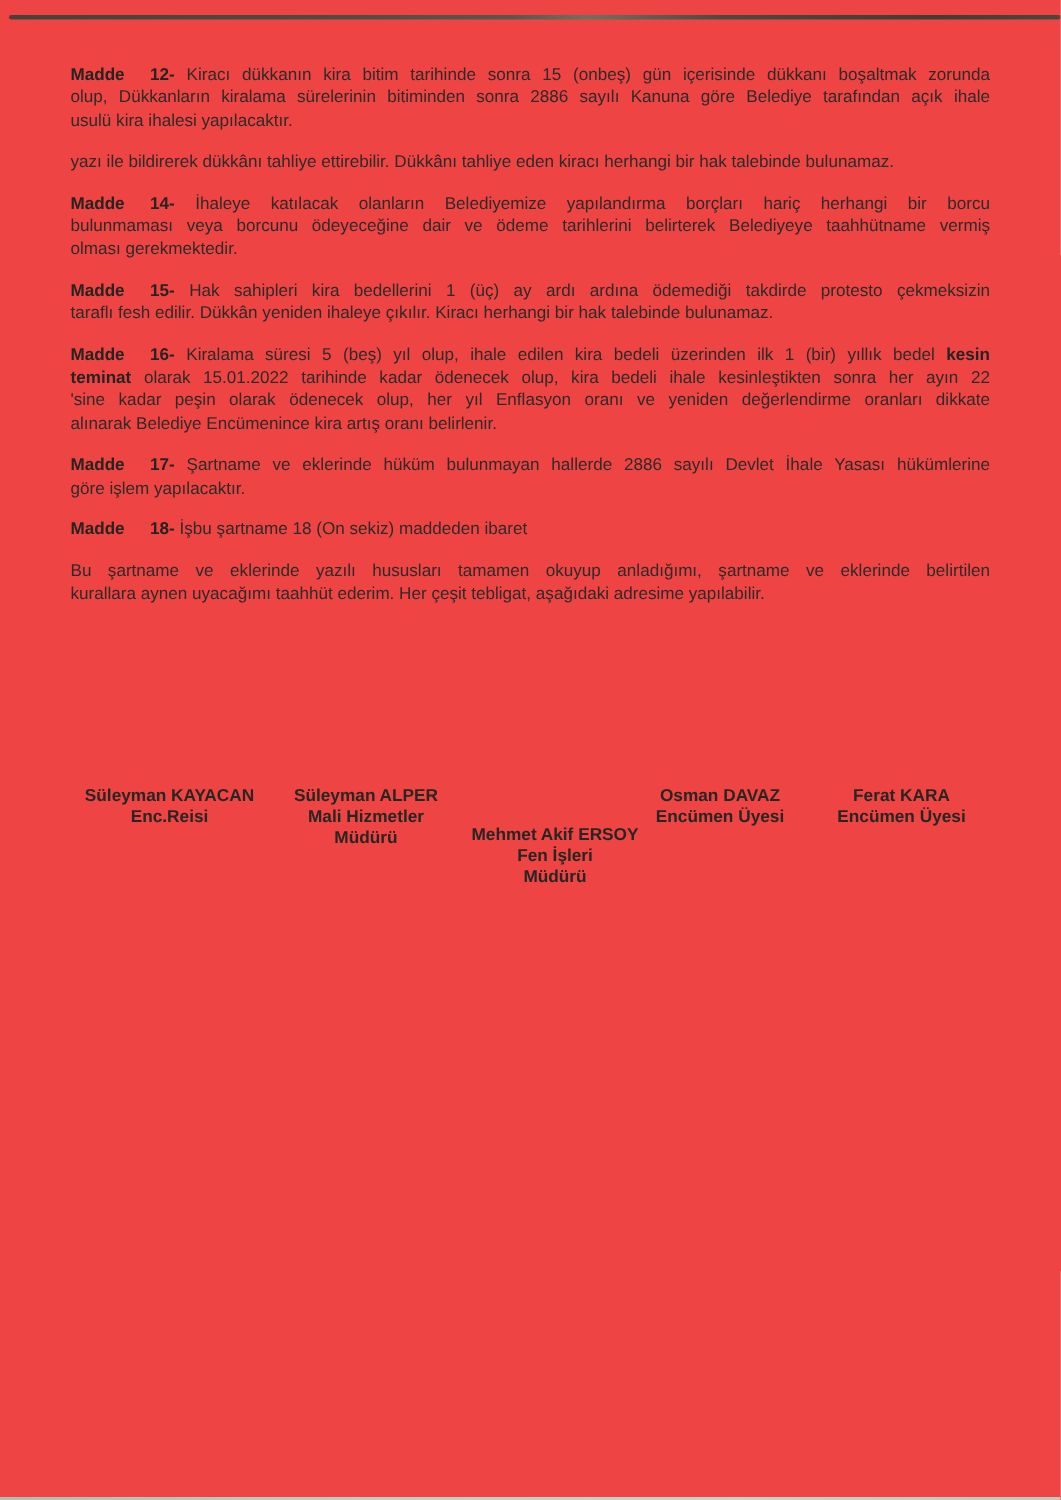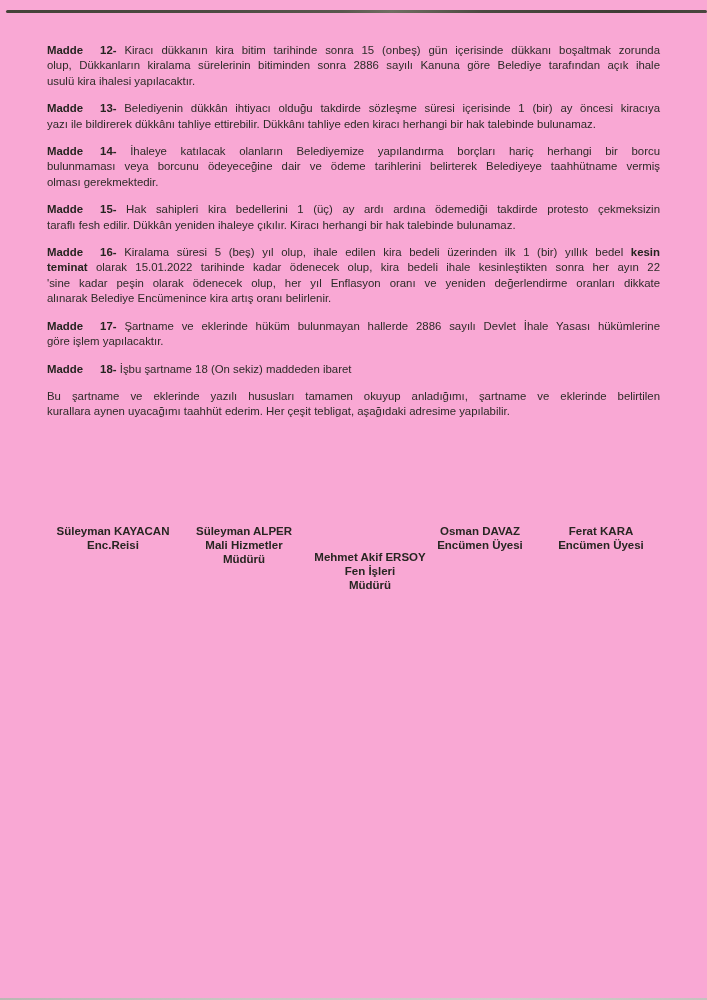--- a/index.html
+++ b/index.html
@@ -4,21 +4,21 @@
 <style>
   html, body { margin: 0; padding: 0; }
   body {
     width: 707px; height: 1000px;
     font-family: "Liberation Sans", sans-serif;
     background: #e9e9e9;
   }
   .page {
     position: relative;
     width: 707px; height: 1000px;
-    background: #f9a8d4;
+    background: #ef4444;
     overflow: hidden;
     color: #2c2b28;
   }
   .scanline-top {
     position: absolute;
     left: 6px; right: 0; top: 10px; height: 3px;
     border-radius: 2px;
     background: linear-gradient(90deg,
       #454239 0%, #4e4b43 30%, #5a574e 48%, #716e63 55%,
       #4c4941 68%, #403d36 88%, #4a473f 100%);
@@ -61,21 +61,20 @@
   <div class="scanline-top"></div>
 
   <div class="doc">
     <div id="articles">
         <div class="para">
           <div class="line just"><b>Madde</b><span class="tab"></span><b>12-</b> <span>Kiracı dükkanın kira bitim tarihinde sonra 15 (onbeş) gün içerisinde dükkanı boşaltmak zorunda</span></div>
           <div class="line just"><span>olup, Dükkanların kiralama sürelerinin bitiminden sonra 2886 sayılı Kanuna göre Belediye tarafından açık ihale</span></div>
           <div class="line"><span>usulü kira ihalesi yapılacaktır.</span></div>
         </div>
         <div class="para">
-          <div class="line just"><b>Madde</b><span class="tab"></span><b>13-</b> <span>Belediyenin dükkân ihtiyacı olduğu takdirde sözleşme süresi içerisinde 1 (bir) ay öncesi kiracıya</span></div>
           <div class="line"><span>yazı ile bildirerek dükkânı tahliye ettirebilir. Dükkânı tahliye eden kiracı herhangi bir hak talebinde bulunamaz.</span></div>
         </div>
         <div class="para">
           <div class="line just"><b>Madde</b><span class="tab"></span><b>14-</b> <span>İhaleye katılacak olanların Belediyemize yapılandırma borçları hariç herhangi bir borcu</span></div>
           <div class="line just"><span>bulunmaması veya borcunu ödeyeceğine dair ve ödeme tarihlerini belirterek Belediyeye taahhütname vermiş</span></div>
           <div class="line"><span>olması gerekmektedir.</span></div>
         </div>
         <div class="para">
           <div class="line just"><b>Madde</b><span class="tab"></span><b>15-</b> <span>Hak sahipleri kira bedellerini 1 (üç) ay ardı ardına ödemediği takdirde protesto çekmeksizin</span></div>
           <div class="line"><span>taraflı fesh edilir. Dükkân yeniden ihaleye çıkılır. Kiracı herhangi bir hak talebinde bulunamaz.</span></div>

